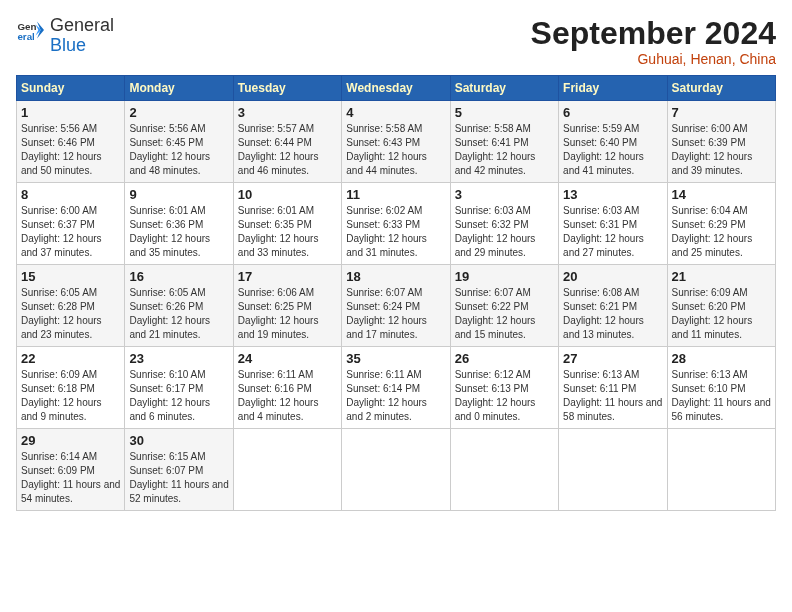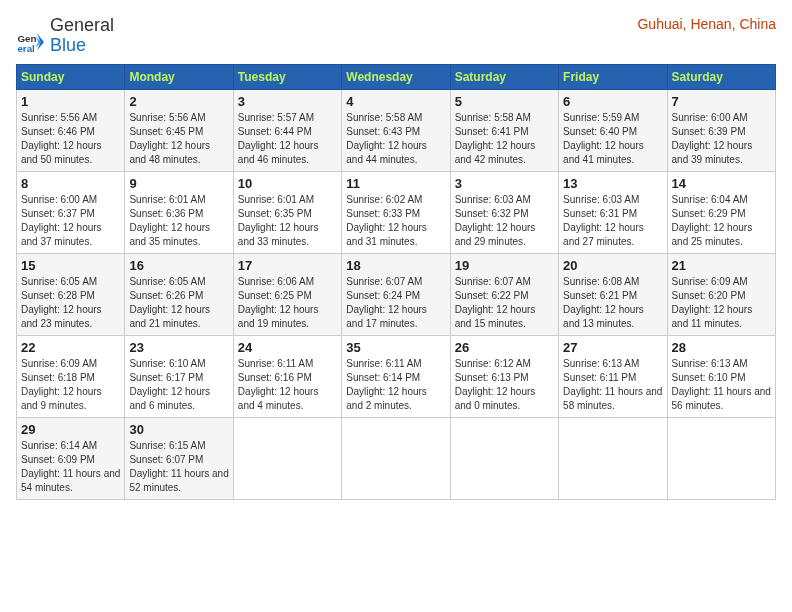--- a/index.html
+++ b/index.html
@@ -17,21 +17,21 @@
       background: #fff;
     }
     .header {
       display: flex;
       justify-content: space-between;
       align-items: flex-start;
       margin-bottom: 8px;
     }
     .logo {
       display: flex;
-      align-items: flex-end;
+      align-items: flex-start;
       gap: 6px;
     }
     .logo-text {
       font-size: 18px;
       font-weight: normal;
       color: #333;
       line-height: 1.1;
     }
     .logo-icon {
       width: 28px;
@@ -50,21 +50,21 @@
       font-size: 14px;
       color: #c2410c;
     }
     table {
       width: 100%;
       border-collapse: collapse;
       table-layout: fixed;
     }
     thead th {
       background-color: #2563b0;
-      color: #bef264;
+      color: #fef9c3;
       font-size: 12px;
       font-weight: bold;
       padding: 5px 4px;
       text-align: left;
       border: 1px solid #1e52a0;
     }
     tbody td {
       vertical-align: top;
       border: 1px solid #ccc;
       padding: 4px 4px;
@@ -104,20 +104,21 @@
         <text x="2" y="34" font-size="14" font-weight="bold" fill="#1a6fc4">eral</text>
         <polygon points="30,8 40,20 30,32 35,20" fill="#1a6fc4"></polygon>
         <polygon points="28,12 36,20 28,28 32,20" fill="#3399ff"></polygon>
       </svg>
       <div class="logo-text">
         <div>General</div>
         <div style="color:#1a6fc4">Blue</div>
       </div>
     </div>
     <div class="title-block">
+      <div class="month-title">September 2024</div>
       <div class="subtitle">Guhuai, Henan, China</div>
     </div>
   </div>
 
   <table>
     <thead>
       <tr>
         <th>Sunday</th>
         <th>Monday</th>
         <th>Tuesday</th>

